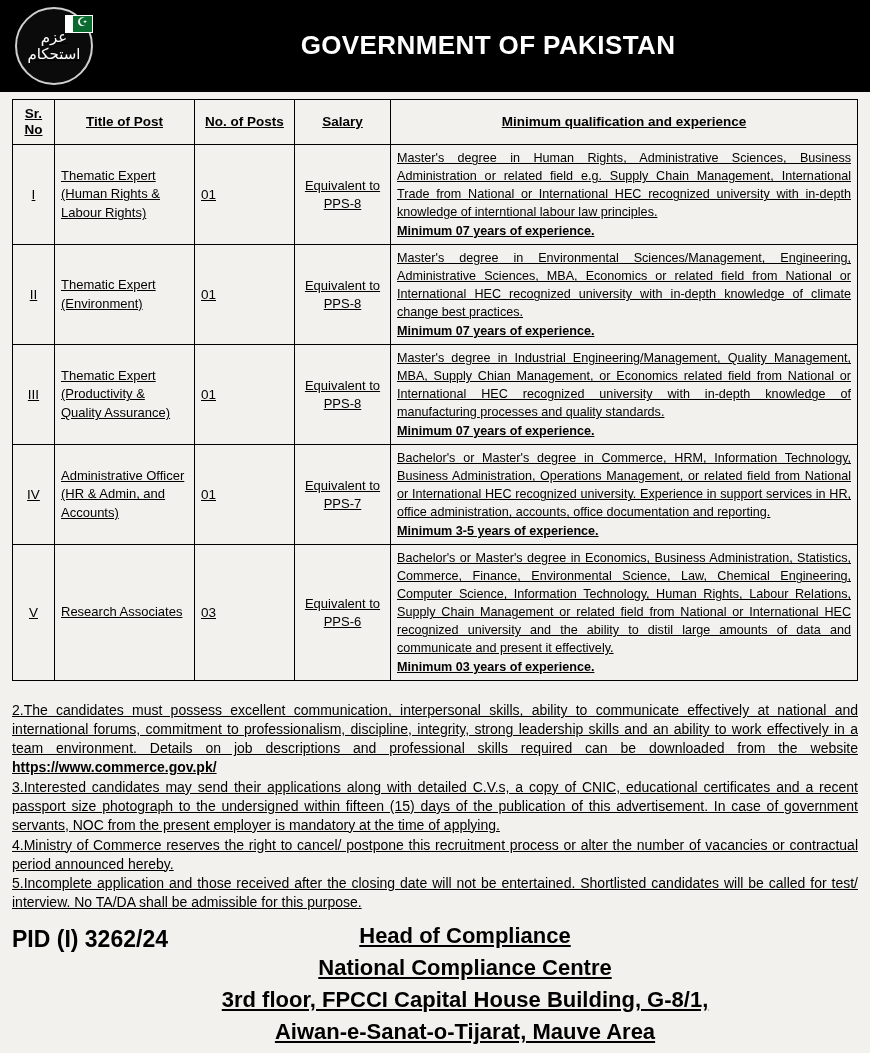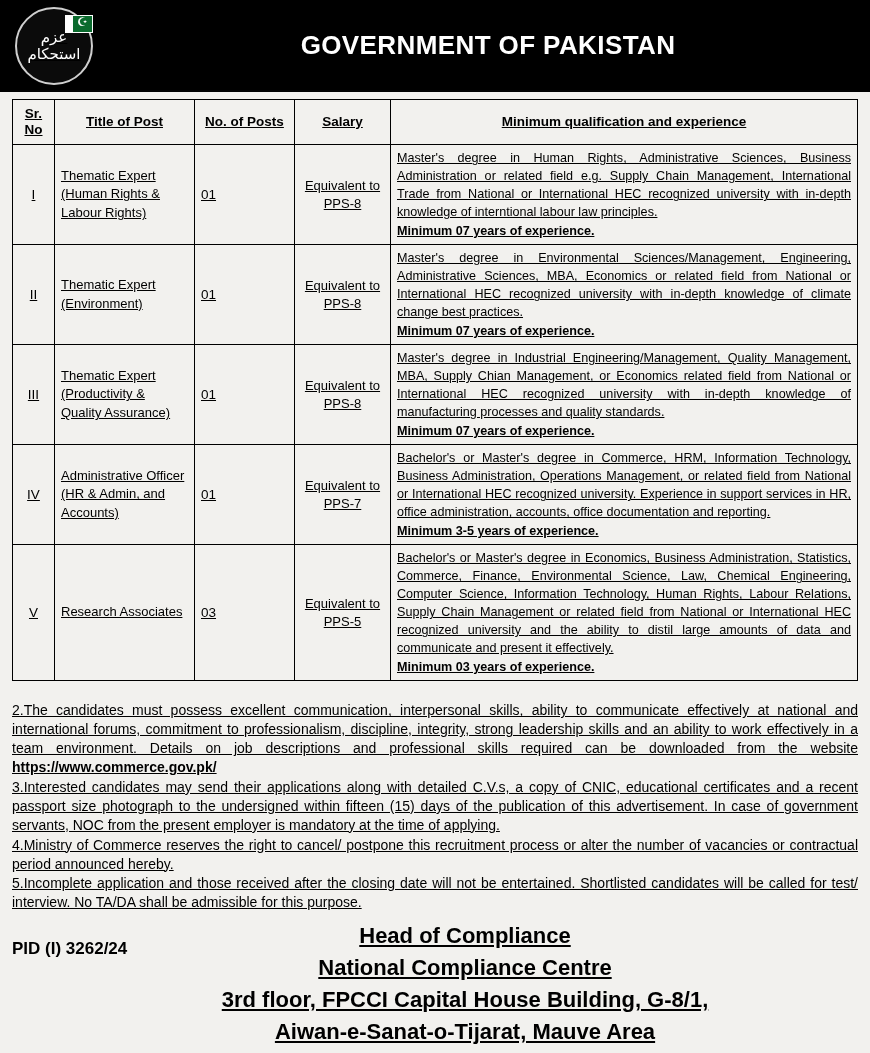--- a/index.html
+++ b/index.html
@@ -181,22 +181,22 @@
   
   .footer {
     margin-top: 8px;
     padding: 0 12px;
     position: relative;
     height: 160px;
   }
   .pid {
     position: absolute;
     left: 12px;
-    top: 19px;
-    font-size: 17px;
+    top: 6px;
+    font-size: 23px;
     font-weight: bold;
   }
   .addr {
     text-align: center;
     padding-left: 60px;
   }
   .addr div {
     font-size: 22px;
     font-weight: bold;
     line-height: 1.45;
@@ -276,21 +276,21 @@
           <td class="salary">Equivalent to PPS-7</td>
           <td class="qual">
             <span>Bachelor's or Master's degree in Commerce, HRM, Information Technology, Business Administration, Operations Management, or related field from National or International HEC recognized university. Experience in support services in HR, office administration, accounts, office documentation and reporting.</span>
             <span class="exp">Minimum 3-5 years of experience.</span>
           </td>
         </tr>
         <tr>
           <td class="sr">V</td>
           <td class="title">Research Associates</td>
           <td class="posts">03</td>
-          <td class="salary">Equivalent to PPS-5</td>
+          <td class="salary">Equivalent to PPS-6</td>
           <td class="qual">
             <span>Bachelor's or Master's degree in Economics, Business Administration, Statistics, Commerce, Finance, Environmental Science, Law, Chemical Engineering, Computer Science, Information Technology, Human Rights, Labour Relations, Supply Chain Management or related field from National or International HEC recognized university and the ability to distil large amounts of data and communicate and present it effectively.</span>
             <span class="exp">Minimum 03 years of experience.</span>
           </td>
         </tr>
       </tbody>
     </table>
   </div>
 
   <div class="notes">

